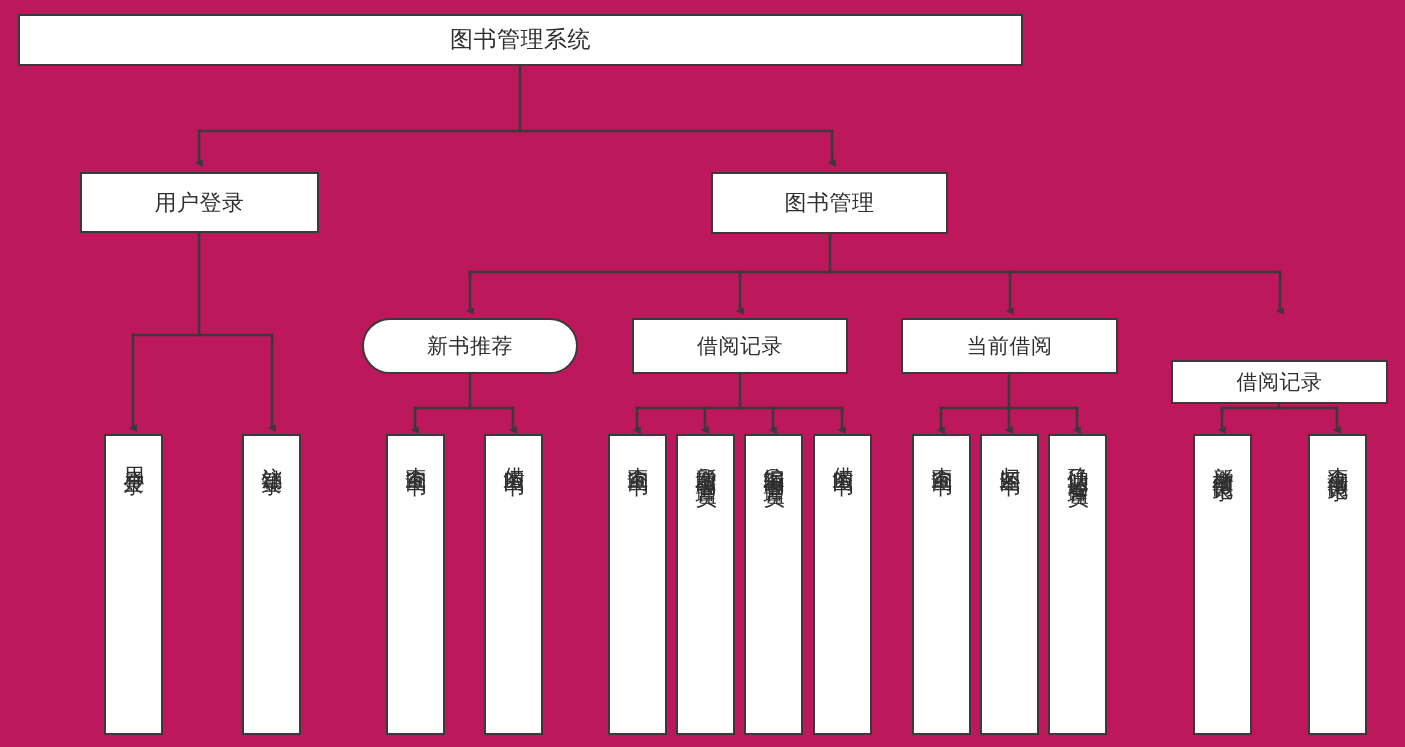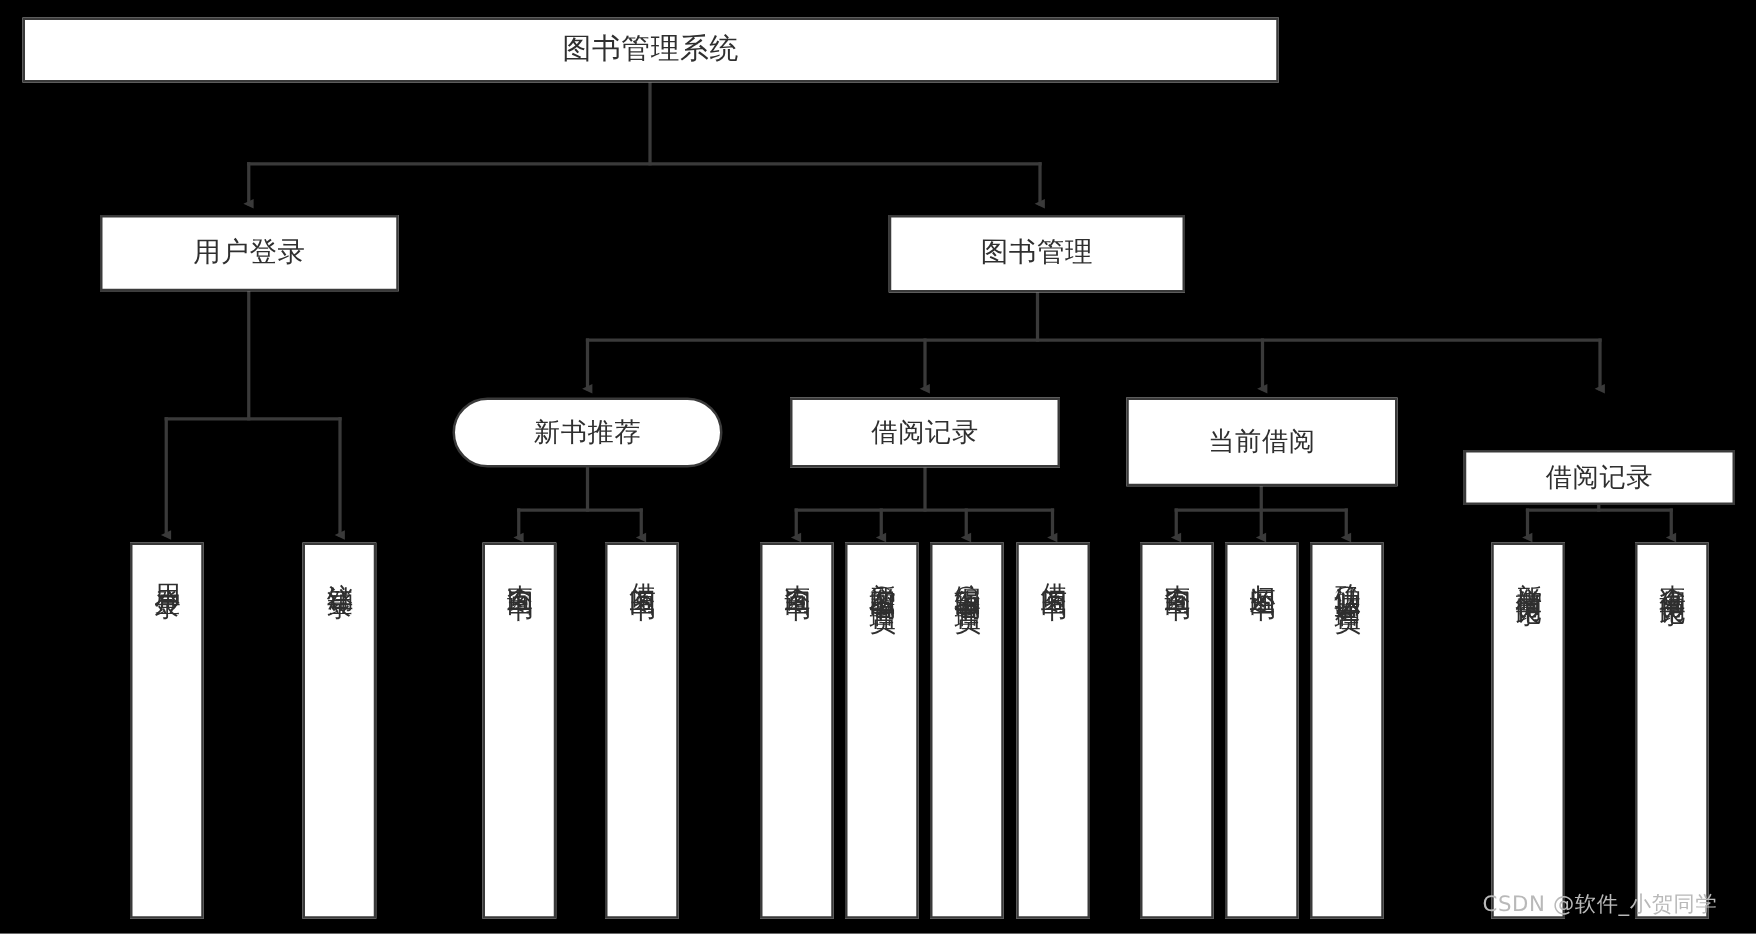--- a/index.html
+++ b/index.html
@@ -9,21 +9,21 @@
     background: #ffffff;
   }
   body {
     font-family: "DejaVu Sans", "Liberation Sans", sans-serif;
     color: #2b2b2b;
   }
   #canvas {
     position: relative;
     width: 1405px;
     height: 747px;
-    background: #000000;
+    background: #be185d;
     overflow: hidden;
   }
   svg.wires {
     position: absolute;
     left: 0;
     top: 0;
     width: 1405px;
     height: 747px;
     pointer-events: none;
   }
@@ -142,21 +142,21 @@
   </div>
 
   <div class="node lvl3" style="left:362px; top:318px; width:216px; height:56px;border-radius:28px;">
     <span class="label">新书推荐</span>
   </div>
 
   <div class="node lvl3" style="left:632px; top:318px; width:216px; height:56px;">
     <span class="label">借阅记录</span>
   </div>
 
-  <div class="node lvl3" style="left:901px; top:318px; width:217px; height:71px;">
+  <div class="node lvl3" style="left:901px; top:318px; width:217px; height:56px;">
     <span class="label">当前借阅</span>
   </div>
 
   <div class="node lvl3" style="left:1171px; top:318px; width:217px; height:44px;margin-top:42px;">
     <span class="label">借阅记录</span>
   </div>
 
   <div class="node leaf" style="left:104px; top:434px; width:59px; height:301px;">
     <span class="label">用户登录</span>
   </div>
@@ -202,15 +202,14 @@
   </div>
 
   <div class="node leaf" style="left:1193px; top:434px; width:59px; height:301px;">
     <span class="label">新增借阅记录</span>
   </div>
 
   <div class="node leaf" style="left:1308px; top:434px; width:59px; height:301px;">
     <span class="label">查询借阅记录</span>
   </div>
 
-  <div class="watermark">CSDN @软件_小贺同学</div>
 
 </div>
 
 </body></html>

